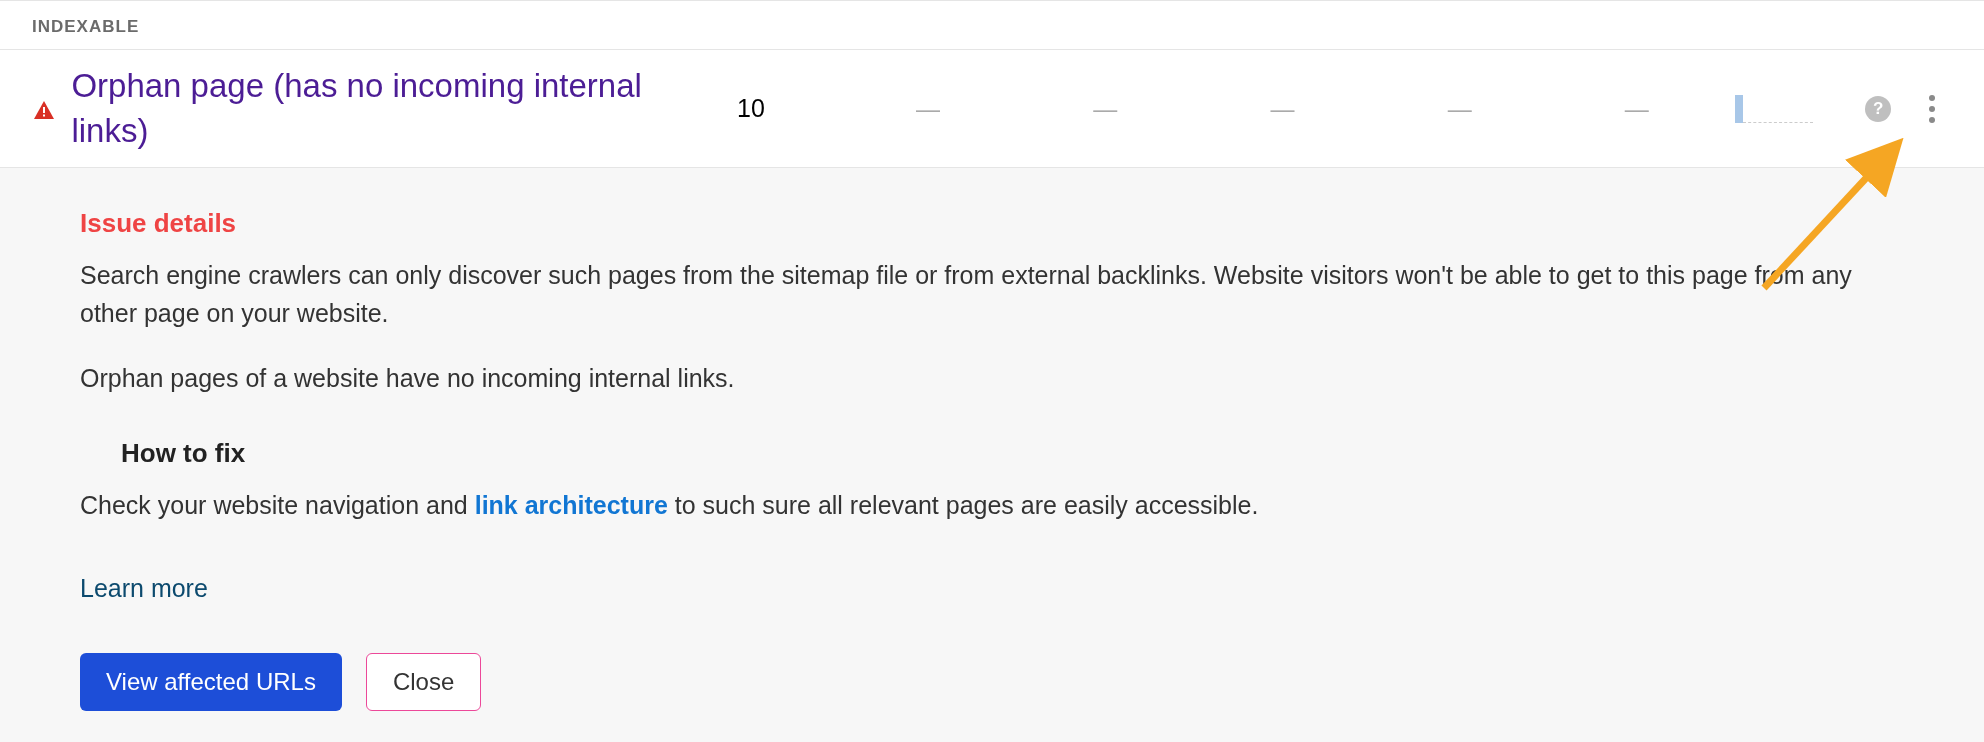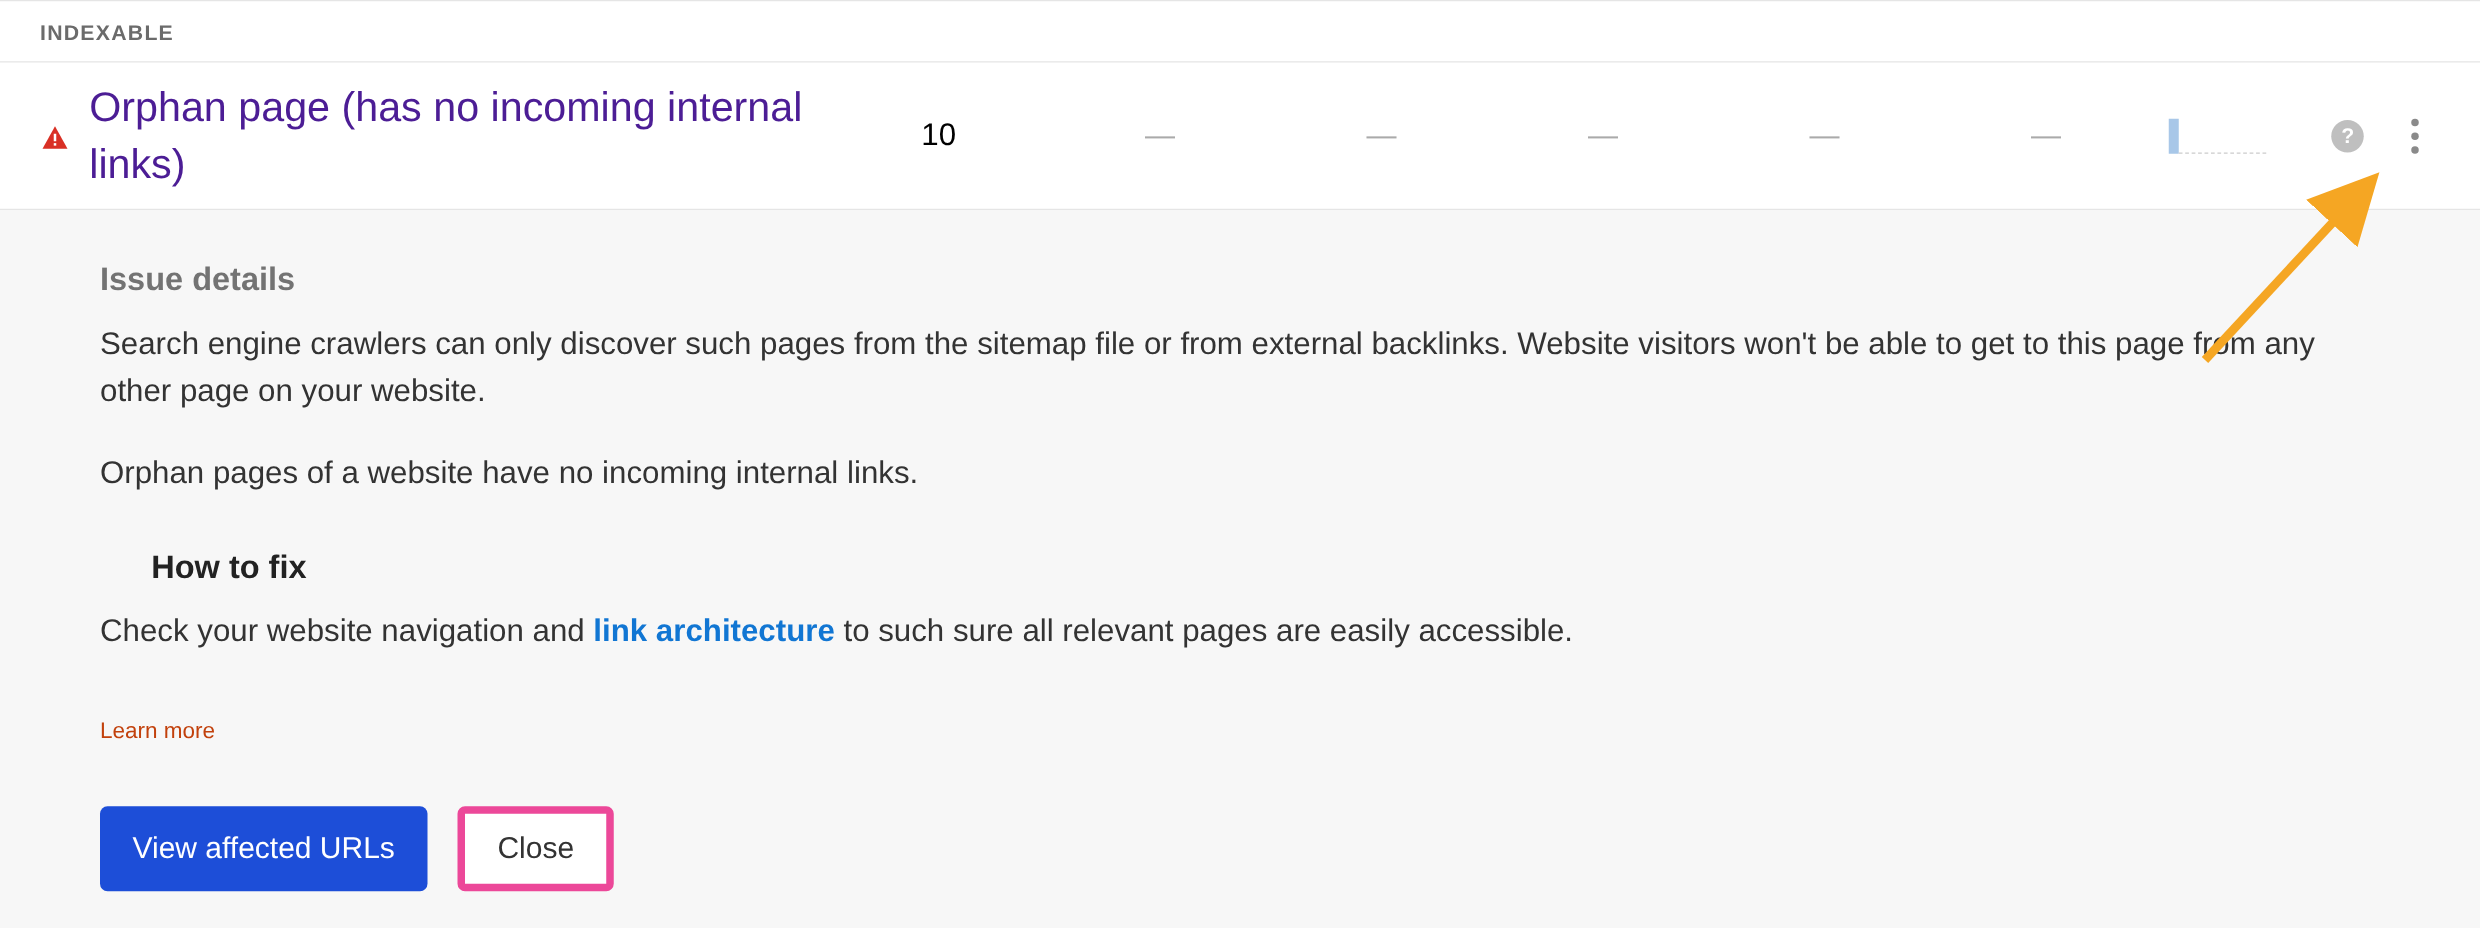--- a/index.html
+++ b/index.html
@@ -109,21 +109,21 @@
     }
     .details-panel {
       background: #f7f7f7;
       padding: 40px 80px 50px 80px;
       border-bottom: 1px solid #e5e5e5;
       position: relative;
     }
     .details-heading {
       font-size: 26px;
       font-weight: 700;
-      color: #737373;
+      color: #ef4444;
       margin-bottom: 18px;
     }
     .details-text {
       font-size: 25px;
       color: #333;
       line-height: 1.5;
       margin-bottom: 28px;
       max-width: 1800px;
     }
     .fix-heading {
@@ -135,44 +135,44 @@
       margin-left: 41px;
     }
     .inline-link {
       color: #1176d3;
       text-decoration: none;
       cursor: pointer;
       font-weight: bold;
     }
     .learn-more-link {
       display: inline-block;
-      color: #c2410c;
+      color: #0c4a6e;
       text-decoration: none;
-      font-size: 18px;
+      font-size: 25px;
       margin-top: 22px;
       cursor: pointer;
     }
     .button-row {
       margin-top: 50px;
       display: flex;
       gap: 24px;
     }
     .btn-primary {
       background: #1d4ed8;
       color: #fff;
       border: none;
       border-radius: 6px;
       padding: 14px 26px;
       font-size: 24px;
       cursor: pointer;
     }
     .btn-secondary {
       background: #fff;
       color: #333;
-      border: 6px solid #ec4899;
+      border: 1px solid #ec4899;
       border-radius: 6px;
       padding: 14px 26px;
       font-size: 24px;
       cursor: pointer;
     }
     .annotation-arrow {
       position: absolute;
       top: 140px;
       right: 80px;
       pointer-events: none;

